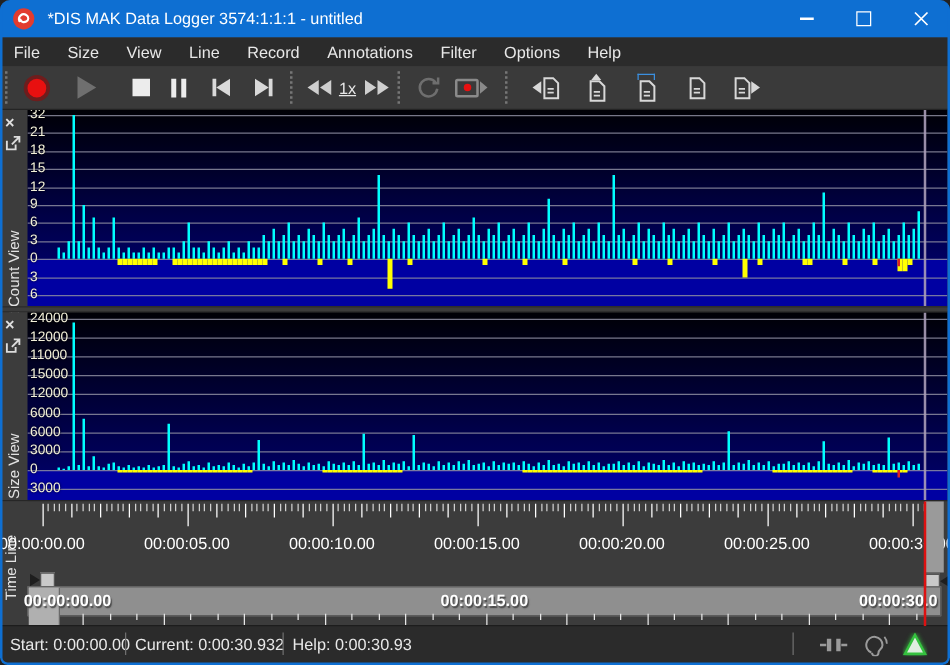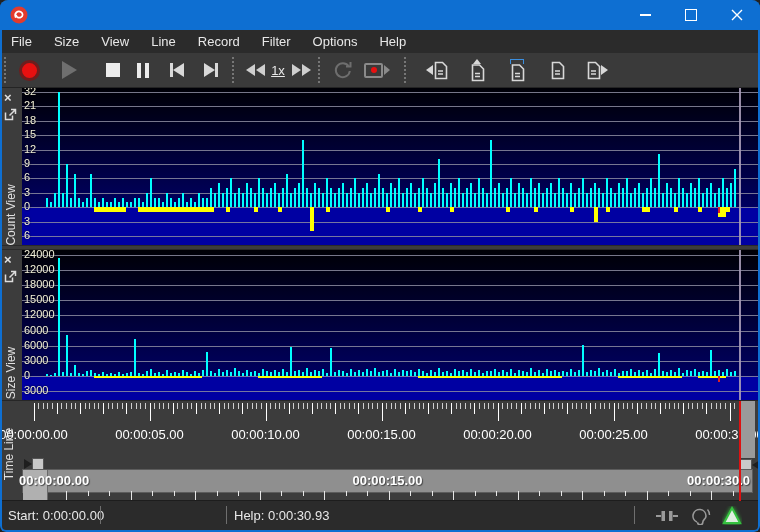--- a/index.html
+++ b/index.html
@@ -47,39 +47,41 @@
 </head>
 <body>
 
 <div id="window">
 
   <div id="titlebar" class="abs">
     <svg class="abs" style="left:10px;top:6px" width="18" height="18" viewBox="0 0 18 18">
       <circle cx="9" cy="9" r="8.5" fill="#e23b2e"></circle>
       <path d="M5.5 11 C4 7 8 4 11 6 C13.3 7.4 13 10.2 11 11.2 C9.2 12.1 6.8 11.8 6.3 9.6" stroke="#fff" stroke-width="1.7" fill="none" stroke-linecap="round"></path>
     </svg>
+    <span class="title">*DIS MAK Data Logger 3574:1:1:1 - untitled</span>
     <div class="winbtn" style="left:622px">
       <div style="width:11px;height:1.5px;background:#fff"></div>
     </div>
     <div class="winbtn" style="left:668px">
       <div style="width:10px;height:10px;border:1.5px solid #fff"></div>
     </div>
     <div class="winbtn" style="left:714px">
       <svg width="12" height="12" viewBox="0 0 12 12">
         <path d="M1 1 L11 11 M11 1 L1 11" stroke="#fff" stroke-width="1.4"></path>
       </svg>
     </div>
   </div>
 
   <div id="menubar" class="abs">
     <span class="menuitem">File</span>
     <span class="menuitem">Size</span>
     <span class="menuitem">View</span>
     <span class="menuitem">Line</span>
     <span class="menuitem">Record</span>
+    <span class="menuitem">Annotations</span>
     <span class="menuitem">Filter</span>
     <span class="menuitem">Options</span>
     <span class="menuitem">Help</span>
   </div>
 
   <div id="toolbar" class="abs">
     <div class="tsep" style="left:4px"></div>
     <div class="tbtn" style="left:14px">
       <div style="width:15px;height:15px;border-radius:50%;background:#e81010;border:3px solid #6e1d1d"></div>
     </div>
@@ -450,21 +452,21 @@
     </svg>
     <div class="striplabel" style="top:136px;left:-44px;width:110px;text-align:center">Packet Size View</div>
   </div>
 
   <div id="plot1" class="abs panel" style="top: 250px; height: 150px; background: linear-gradient(rgb(0, 0, 6) 0px, rgb(0, 0, 96) 125.889px, rgb(0, 0, 162) 125.889px, rgb(0, 0, 162) 100%);">
       <div class="gline" style="top: 5px;"></div>
       <div class="ylab" style="top: 5px;">24000</div>
       <div class="gline" style="top: 20.1111px;"></div>
       <div class="ylab" style="top: 20.1111px;">12000</div>
       <div class="gline" style="top: 35.2222px;"></div>
-      <div class="ylab" style="top: 35.2222px;">18000</div>
+      <div class="ylab" style="top: 35.2222px;">11000</div>
       <div class="gline" style="top: 50.3333px;"></div>
       <div class="ylab" style="top: 50.3333px;">15000</div>
       <div class="gline" style="top: 65.4444px;"></div>
       <div class="ylab" style="top: 65.4444px;">12000</div>
       <div class="gline" style="top: 80.5556px;"></div>
       <div class="ylab" style="top: 80.5556px;">6000</div>
       <div class="gline" style="top: 95.6667px;"></div>
       <div class="ylab" style="top: 95.6667px;">6000</div>
       <div class="gline" style="top: 110.778px;"></div>
       <div class="ylab" style="top: 110.778px;">3000</div>
@@ -970,20 +972,21 @@
         <div class="minitick" style="left: 711px; top: 0px; height: 9px;"></div>
         <div class="minitick" style="left: 732.5px; top: 0px; height: 5px;"></div>
       </div>
 
     <div class="abs" style="left:739px;top:0;width:2px;height:100px;background:#dd1111;z-index:5"></div>
   </div>
 
   <div id="statusbar" class="abs">
     <span class="statustext" style="left:8px">Start: 0:00:00.00</span>
     <div class="statussep" style="left:100px"></div>
+    <span class="statustext" style="left:108px">Current: 0:00:30.932</span>
     <div class="statussep" style="left:226px"></div>
     <span class="statustext" style="left:234px">Help: 0:00:30.93</span>
     <div class="statussep" style="left:634px"></div>
     <svg class="abs" style="left:656px;top:8px" width="22" height="14" viewBox="0 0 22 14">
       <path d="M0 7 h5 M17 7 h5" stroke="#9a9a9a" stroke-width="2"></path>
       <rect x="5.5" y="2" width="3.5" height="10" fill="#9a9a9a"></rect>
       <rect x="13" y="2" width="3.5" height="10" fill="#9a9a9a"></rect>
     </svg>
     <svg class="abs" style="left:692px;top:6px" width="20" height="18" viewBox="0 0 20 18">
       <path d="M5 15 a6.5 6.5 0 1 1 9 -6 c0 3.4 -3.2 3.4 -3.2 6.2 a2.6 2.6 0 0 1 -5.2 0" stroke="#9a9a9a" stroke-width="1.6" fill="none"></path>

